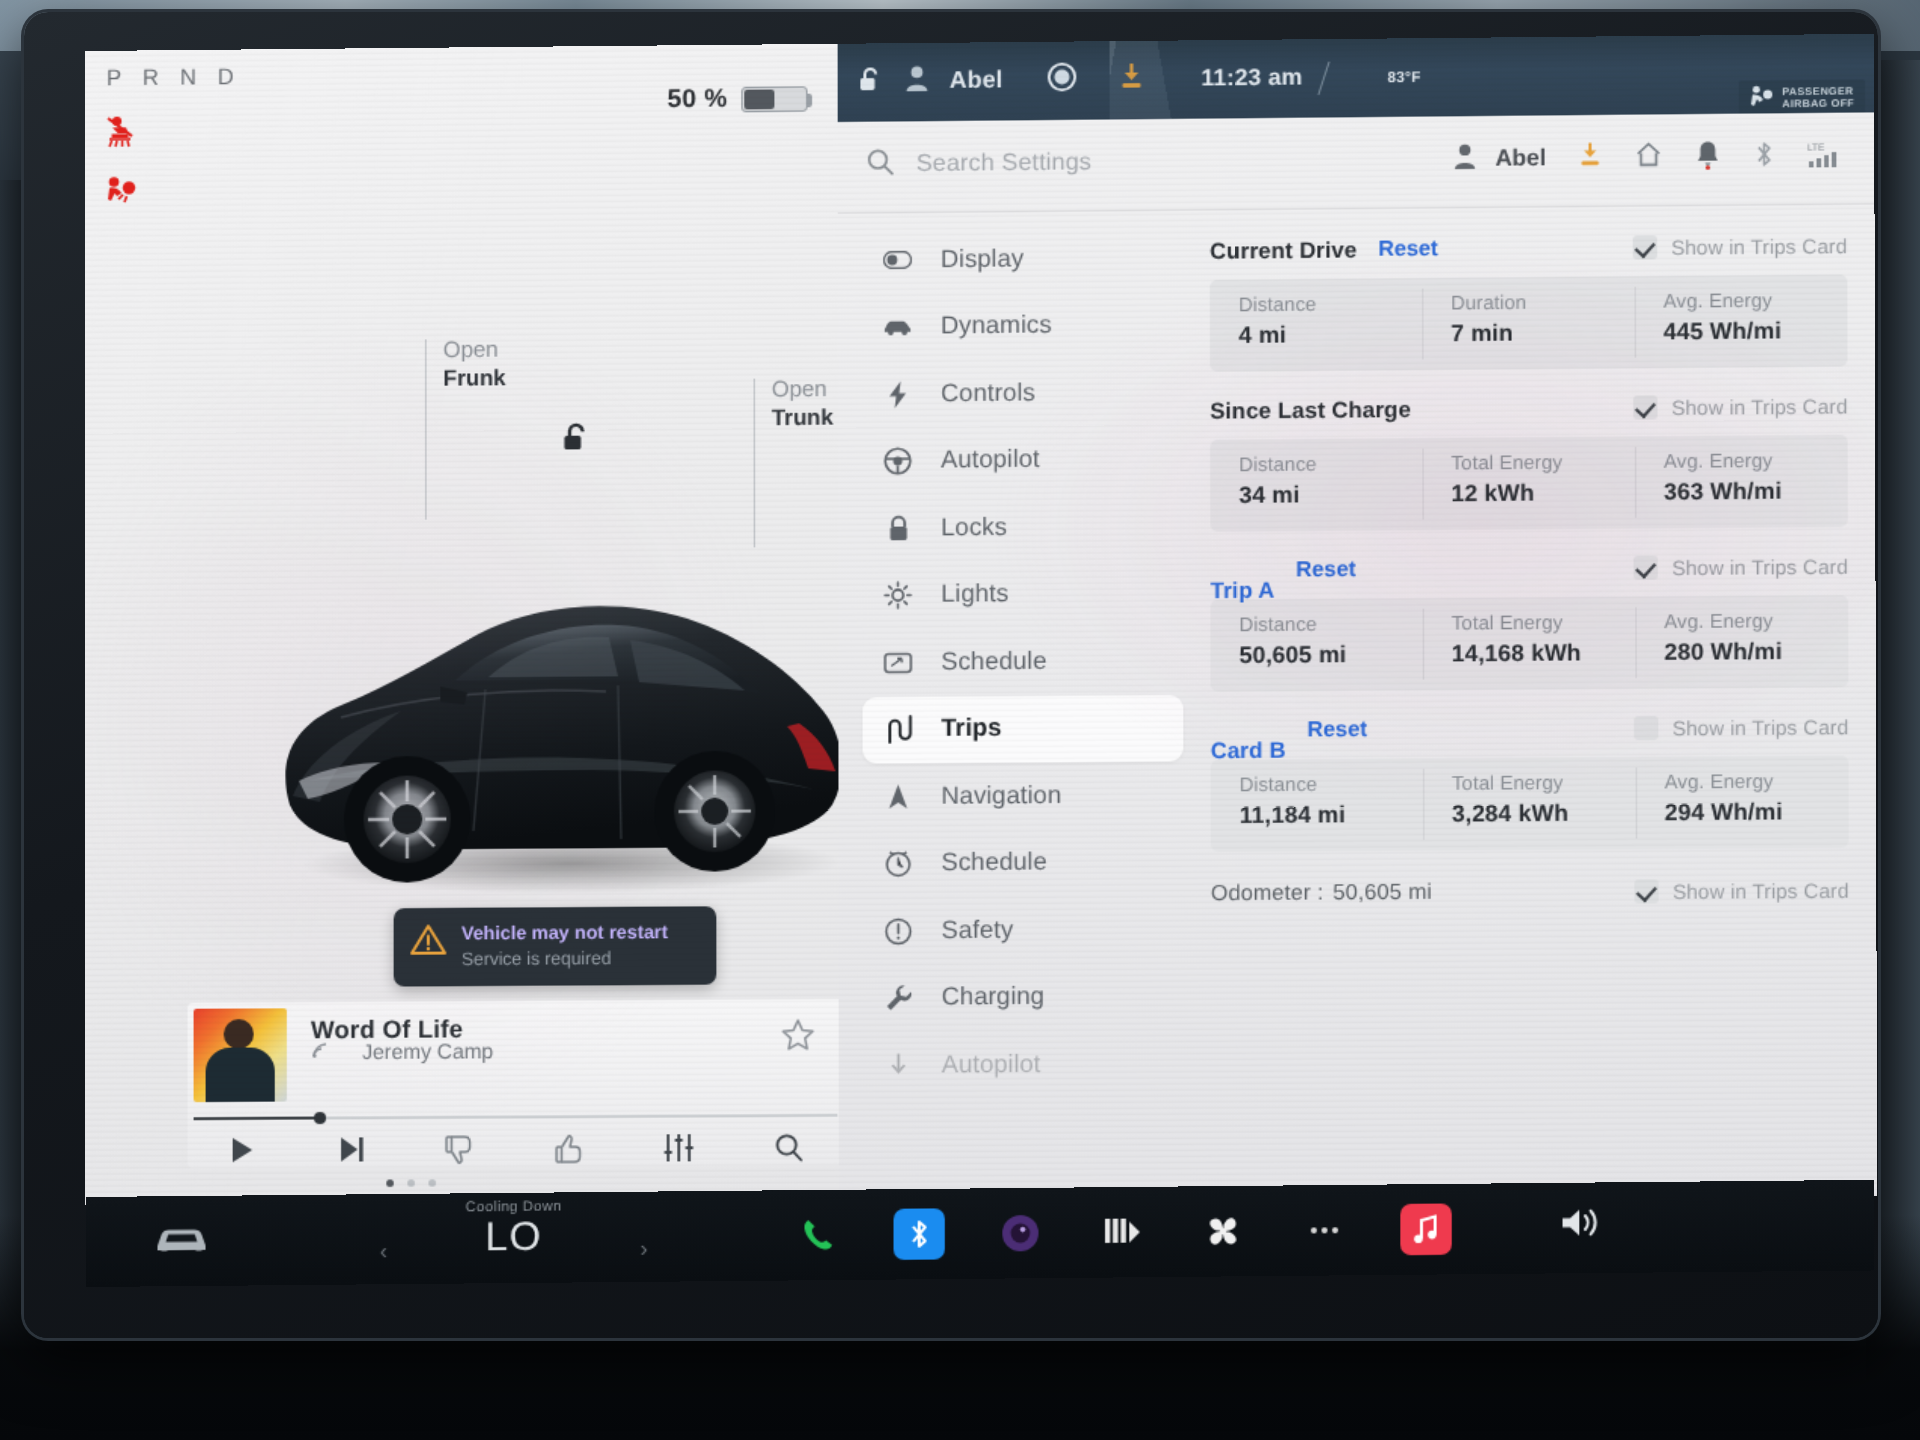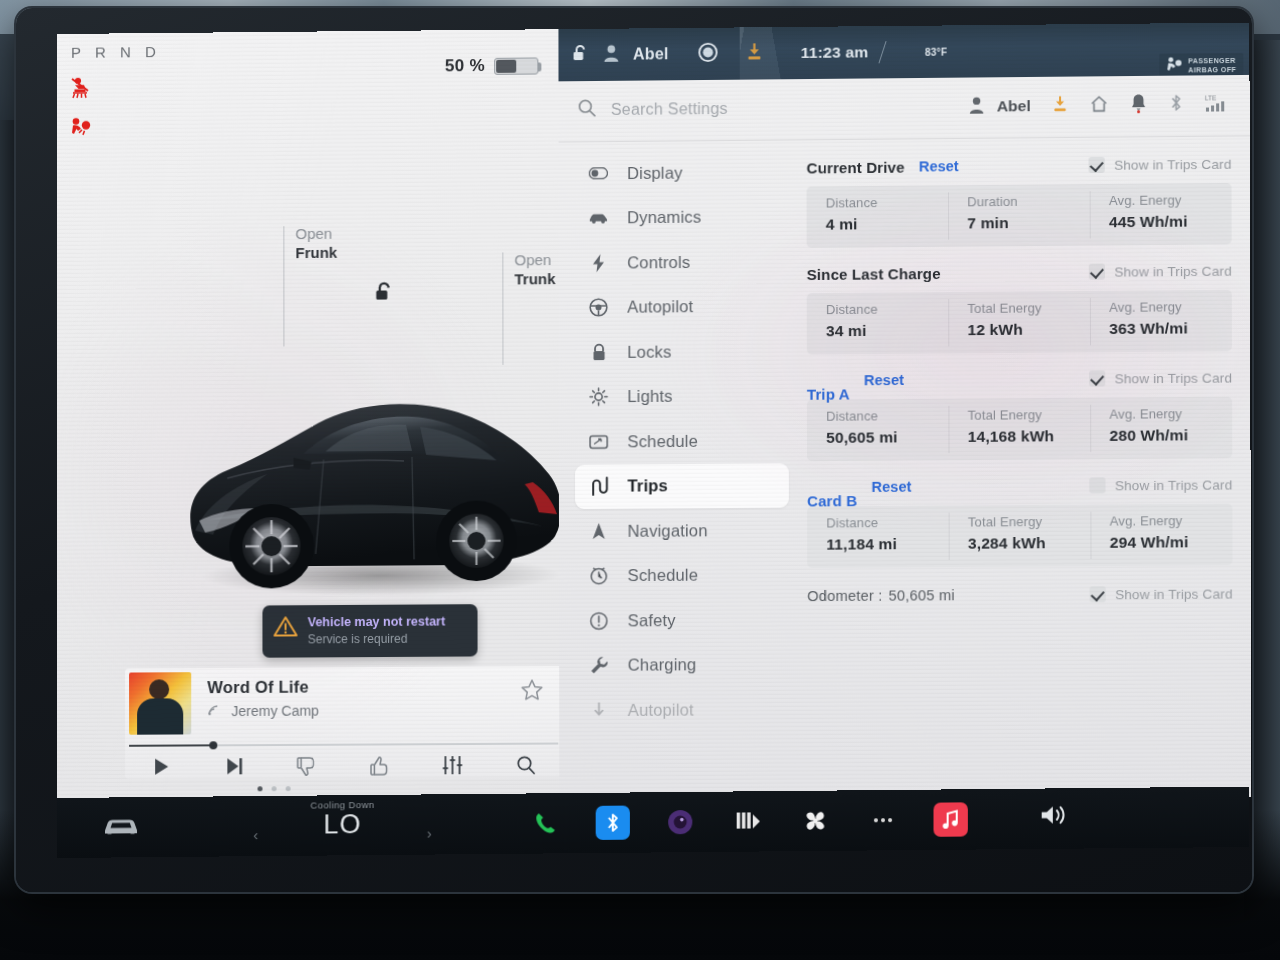--- a/index.html
+++ b/index.html
@@ -106,21 +106,21 @@
   #media {
     position:absolute; left:68px; top:634px; width:435px; height:110px;
     background:linear-gradient(180deg,#f6f6f7,#ebebed);
     border-radius:4px;
   }
   #album { position:absolute; left:4px; top:4px; width:62px; height:62px; overflow:hidden; border-radius:2px;
     background:linear-gradient(135deg,#e8402c 0%,#f0712e 22%,#f4c13a 48%,#efe08a 70%,#cfd6d8 100%); }
   #album .head { position:absolute; left:20px; top:7px; width:20px; height:20px; border-radius:50%; background:#3a2a22;}
   #album .body { position:absolute; left:8px; top:26px; width:46px; height:38px; border-radius:16px 16px 0 0; background:#1d2b33;}
   .track-title { position:absolute; left:82px; top:10px; font-size:16.5px; font-weight:700; color:#2d3136; letter-spacing:.2px; }
-  .track-artist { position:absolute; left:82px; top:35px; font-size:14px; color:#72777d; display:flex; align-items:center; gap:10px;}
+  .track-artist { position:absolute; left:82px; top:25px; font-size:14px; color:#72777d; display:flex; align-items:center; gap:20px;}
   .star { position:absolute; right:18px; top:12px; }
   .prog { position:absolute; left:4px; right:4px; top:76px; height:2px; background:#cfd2d5; }
   .prog .done { position:absolute; left:0; top:0; height:2px; width:84px; background:#40454a; }
   .prog .knob { position:absolute; left:80px; top:-3px; width:8px; height:8px; border-radius:50%; background:#2f3439; }
   #media-ctrls { position:absolute; left:0; right:0; top:86px; height:24px; display:flex; align-items:center; }
   #media-ctrls > div { flex:1; display:flex; justify-content:center; }
   .dots { position:absolute; left:200px; top:752px; display:flex; gap:9px; }
   .dots i { width:5px; height:5px; border-radius:50%; background:#bcc0c4; display:block; }
   .dots i.on { background:#54595e; }
 

